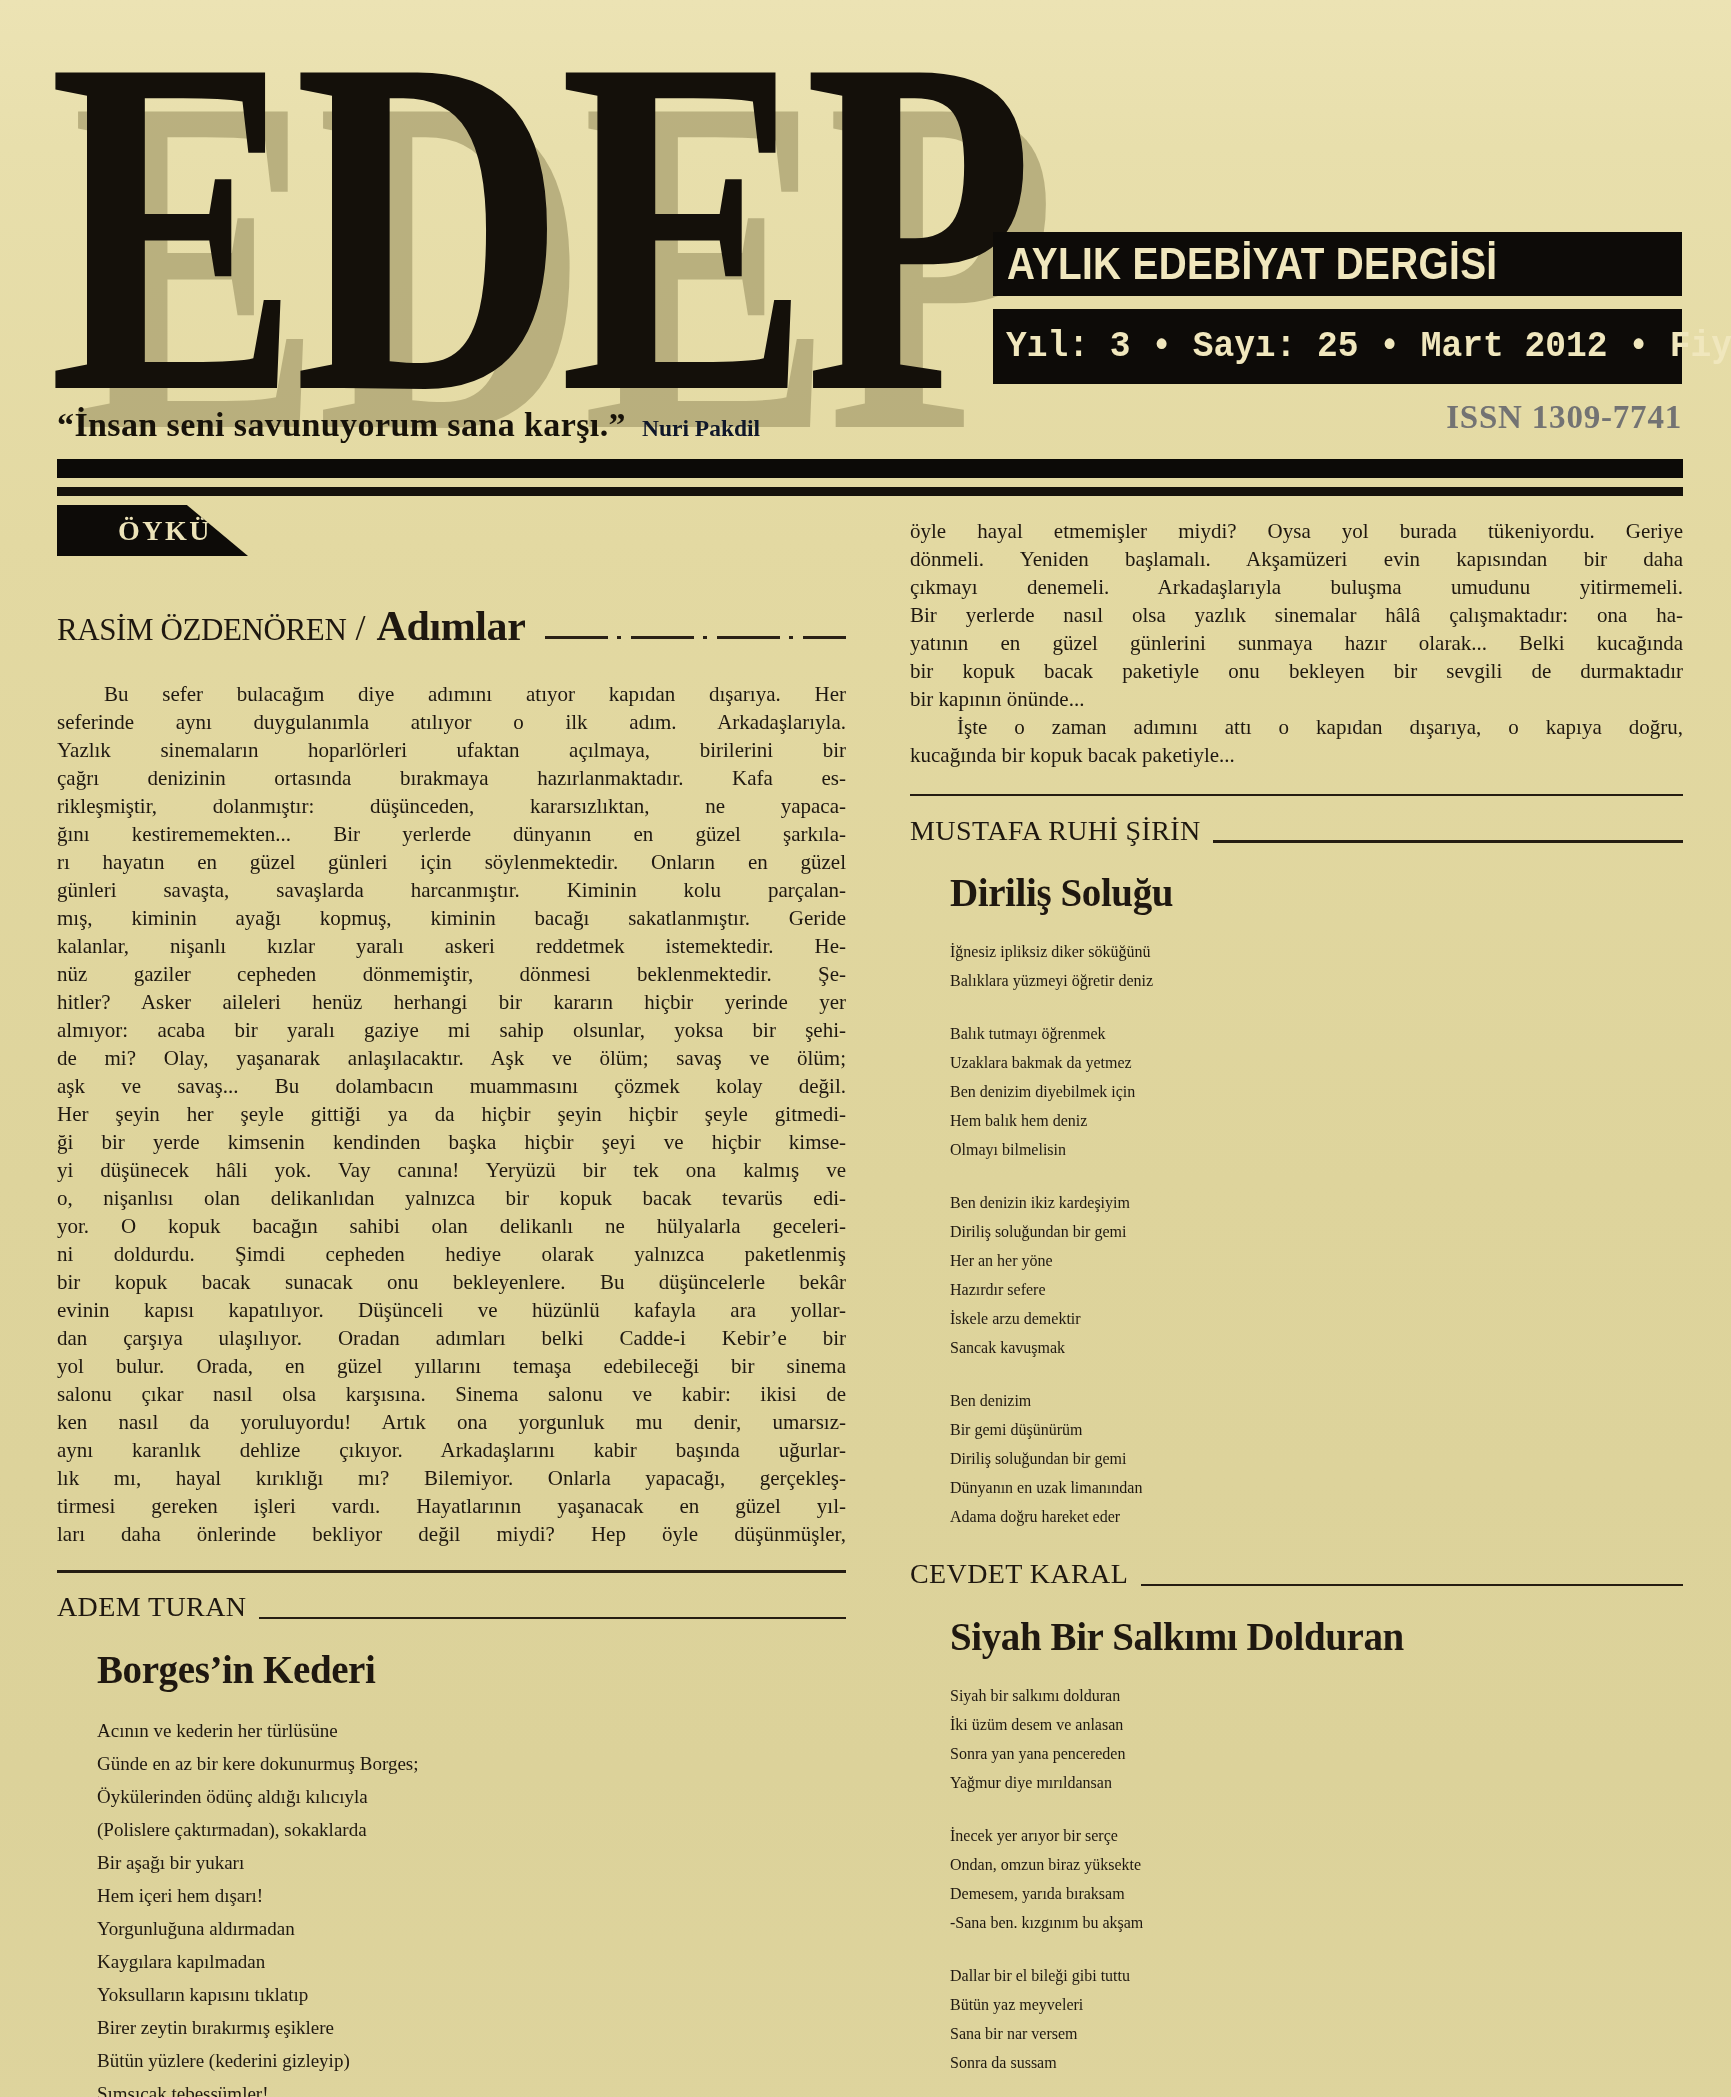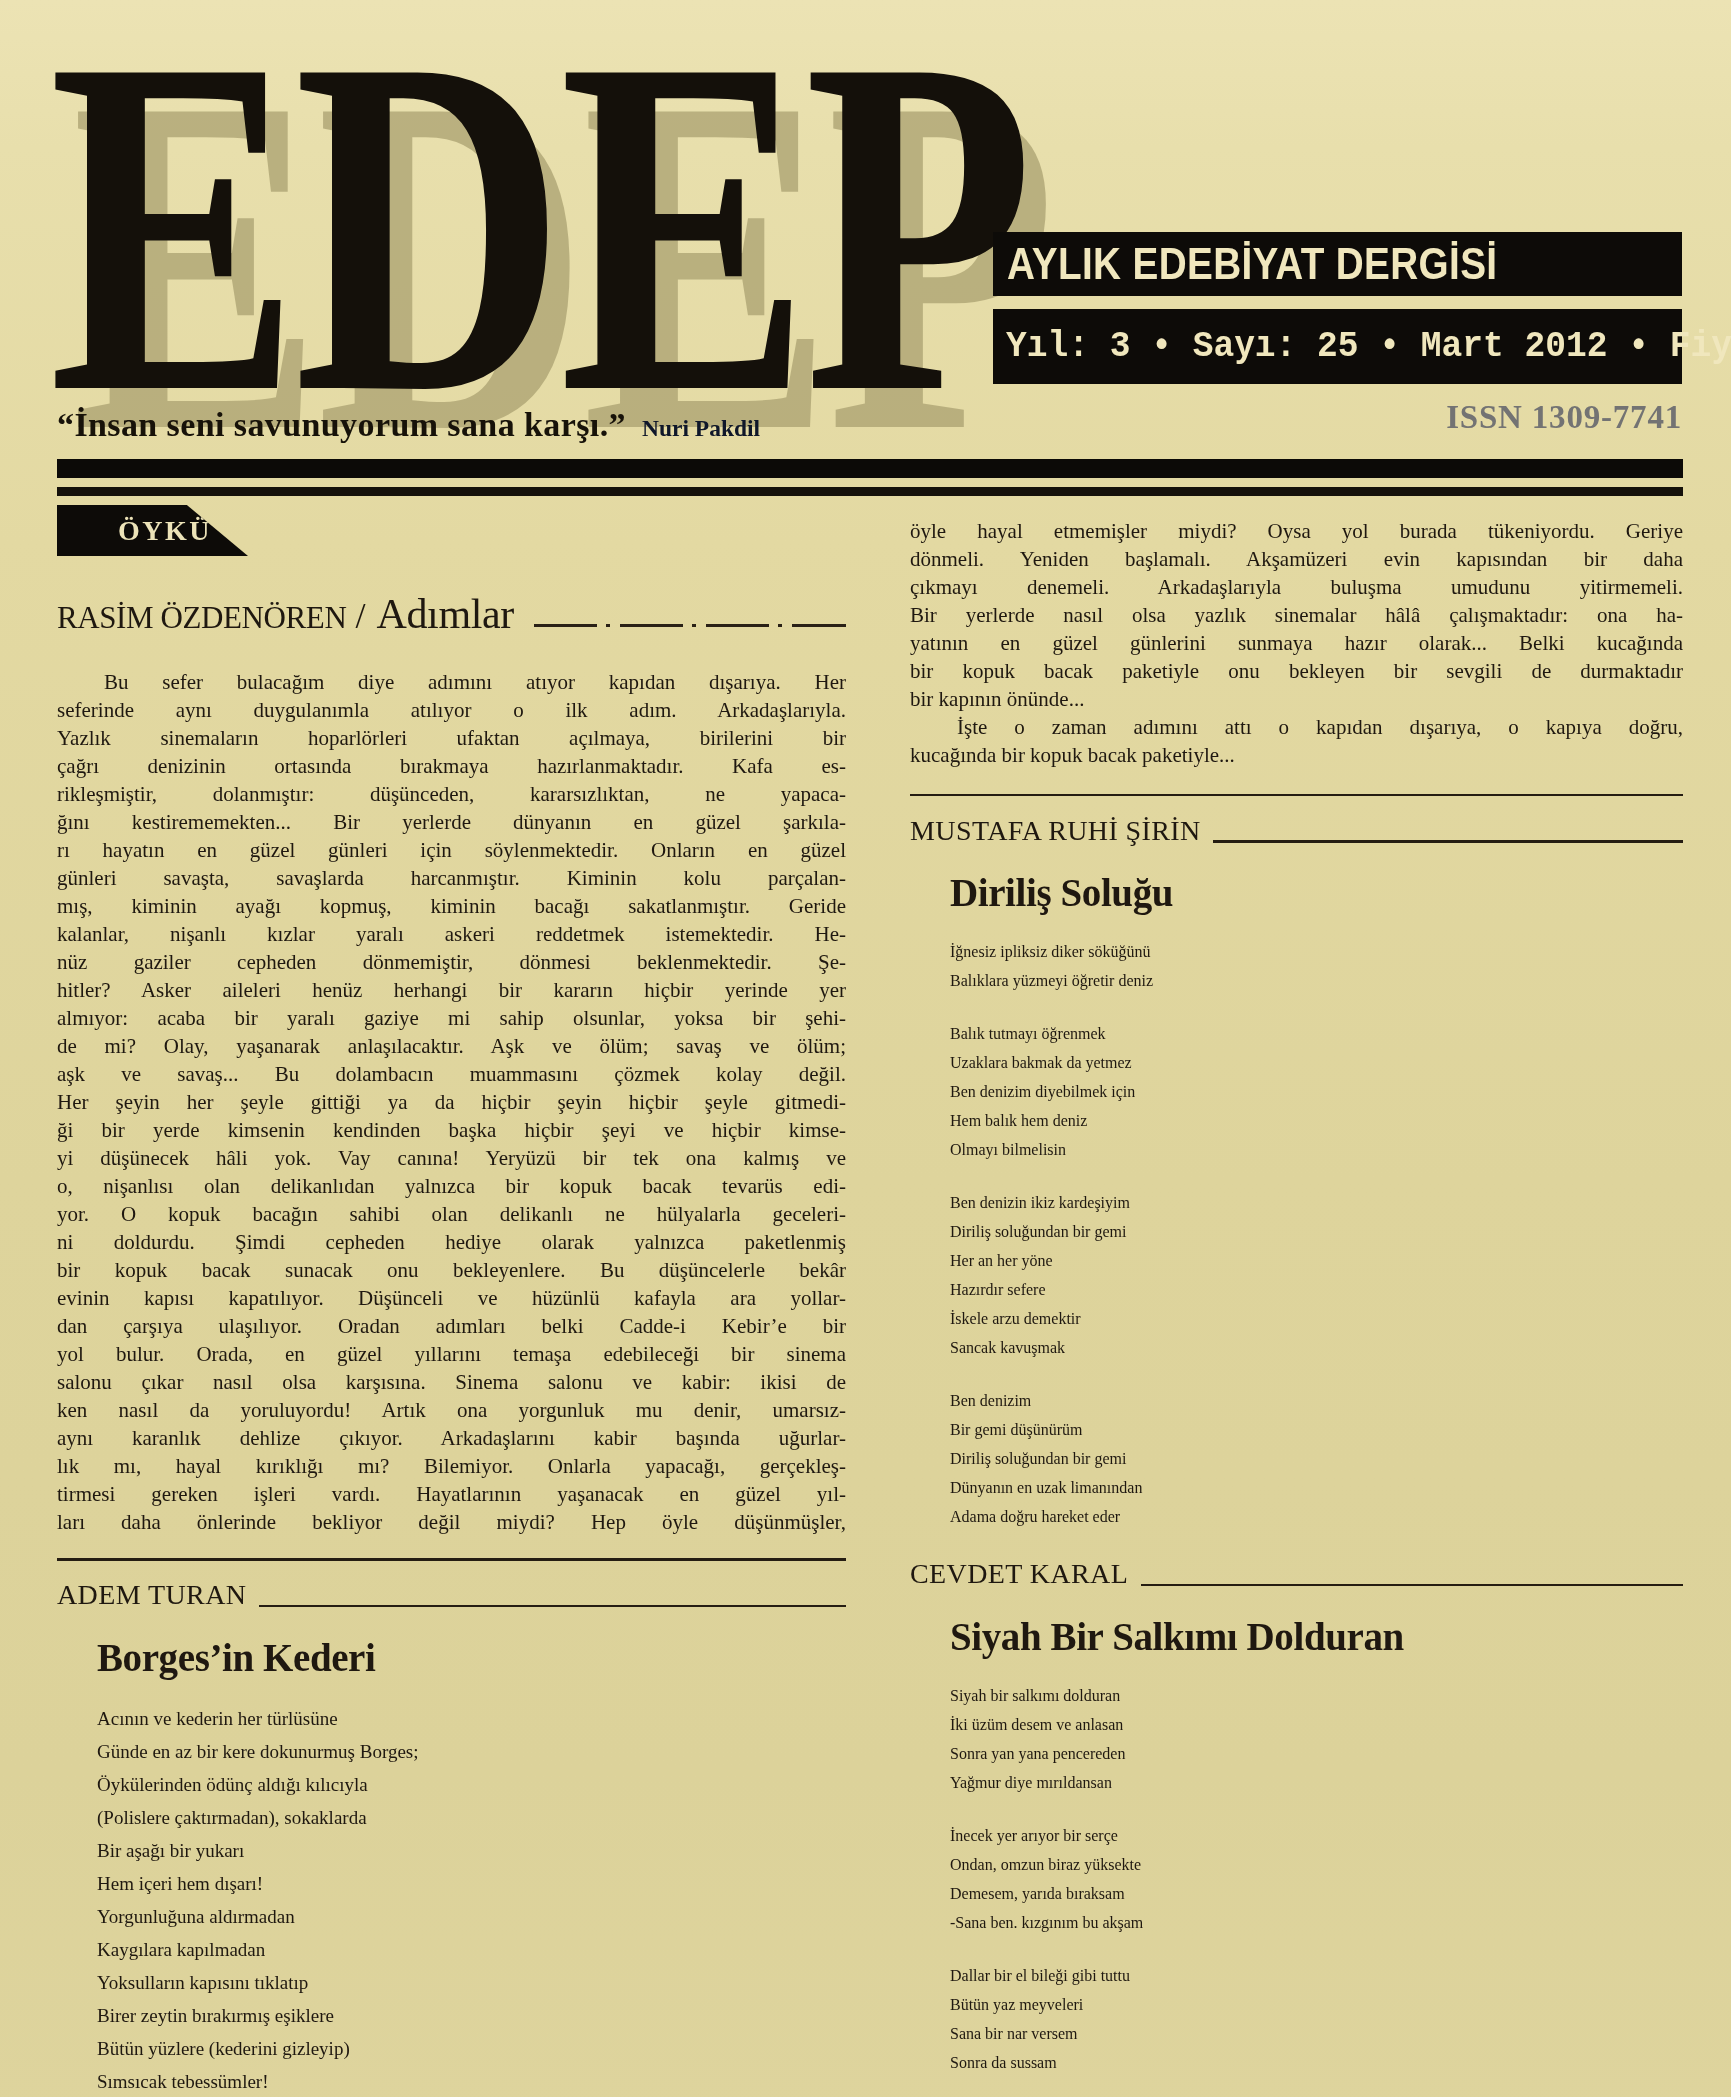--- a/index.html
+++ b/index.html
@@ -60,21 +60,21 @@
     width:191px;height:51px;background:#0d0b08;
     clip-path:polygon(0 0,68% 0,100% 100%,0 100%);
     display:flex;align-items:center;
   }
   .section-tag span{
     color:#ece3b8;font-weight:bold;font-size:28px;letter-spacing:2.5px;padding-left:21px;margin-left:40px;
   }
   .byline-row{display:flex;align-items:baseline;margin-top:34px;white-space:nowrap;}
   .story-author{font-size:31px;letter-spacing:-0.4px;}
   .story-slash{font-size:36px;margin:0 11px 0 9.2px;}
-  .story-title{font-weight:normal;font-size:42px;letter-spacing:-0.4px;}
+  .story-title{font-weight:bold;font-size:42px;letter-spacing:-0.4px;margin-top:12px;}
   .dash-line{
     flex:1;height:2.9px;margin-left:20px;align-self:flex-end;margin-bottom:11px;
     background:repeating-linear-gradient(90deg,#2a2116 0 63px,transparent 63px 72px,#2a2116 72px 76px,transparent 76px 86px);
   }
   .story-lines{margin-top:30px;font-size:21px;line-height:28px;}
   .tline{text-align:justify;text-align-last:justify;}
   .p1 .tline:first-child{text-indent:47px;}
   .rp2 .tline:first-child{text-indent:47px;}
   .rp1 .tline:last-child{text-align-last:left;}
   .rp2 .tline:last-child{text-align-last:left;}

